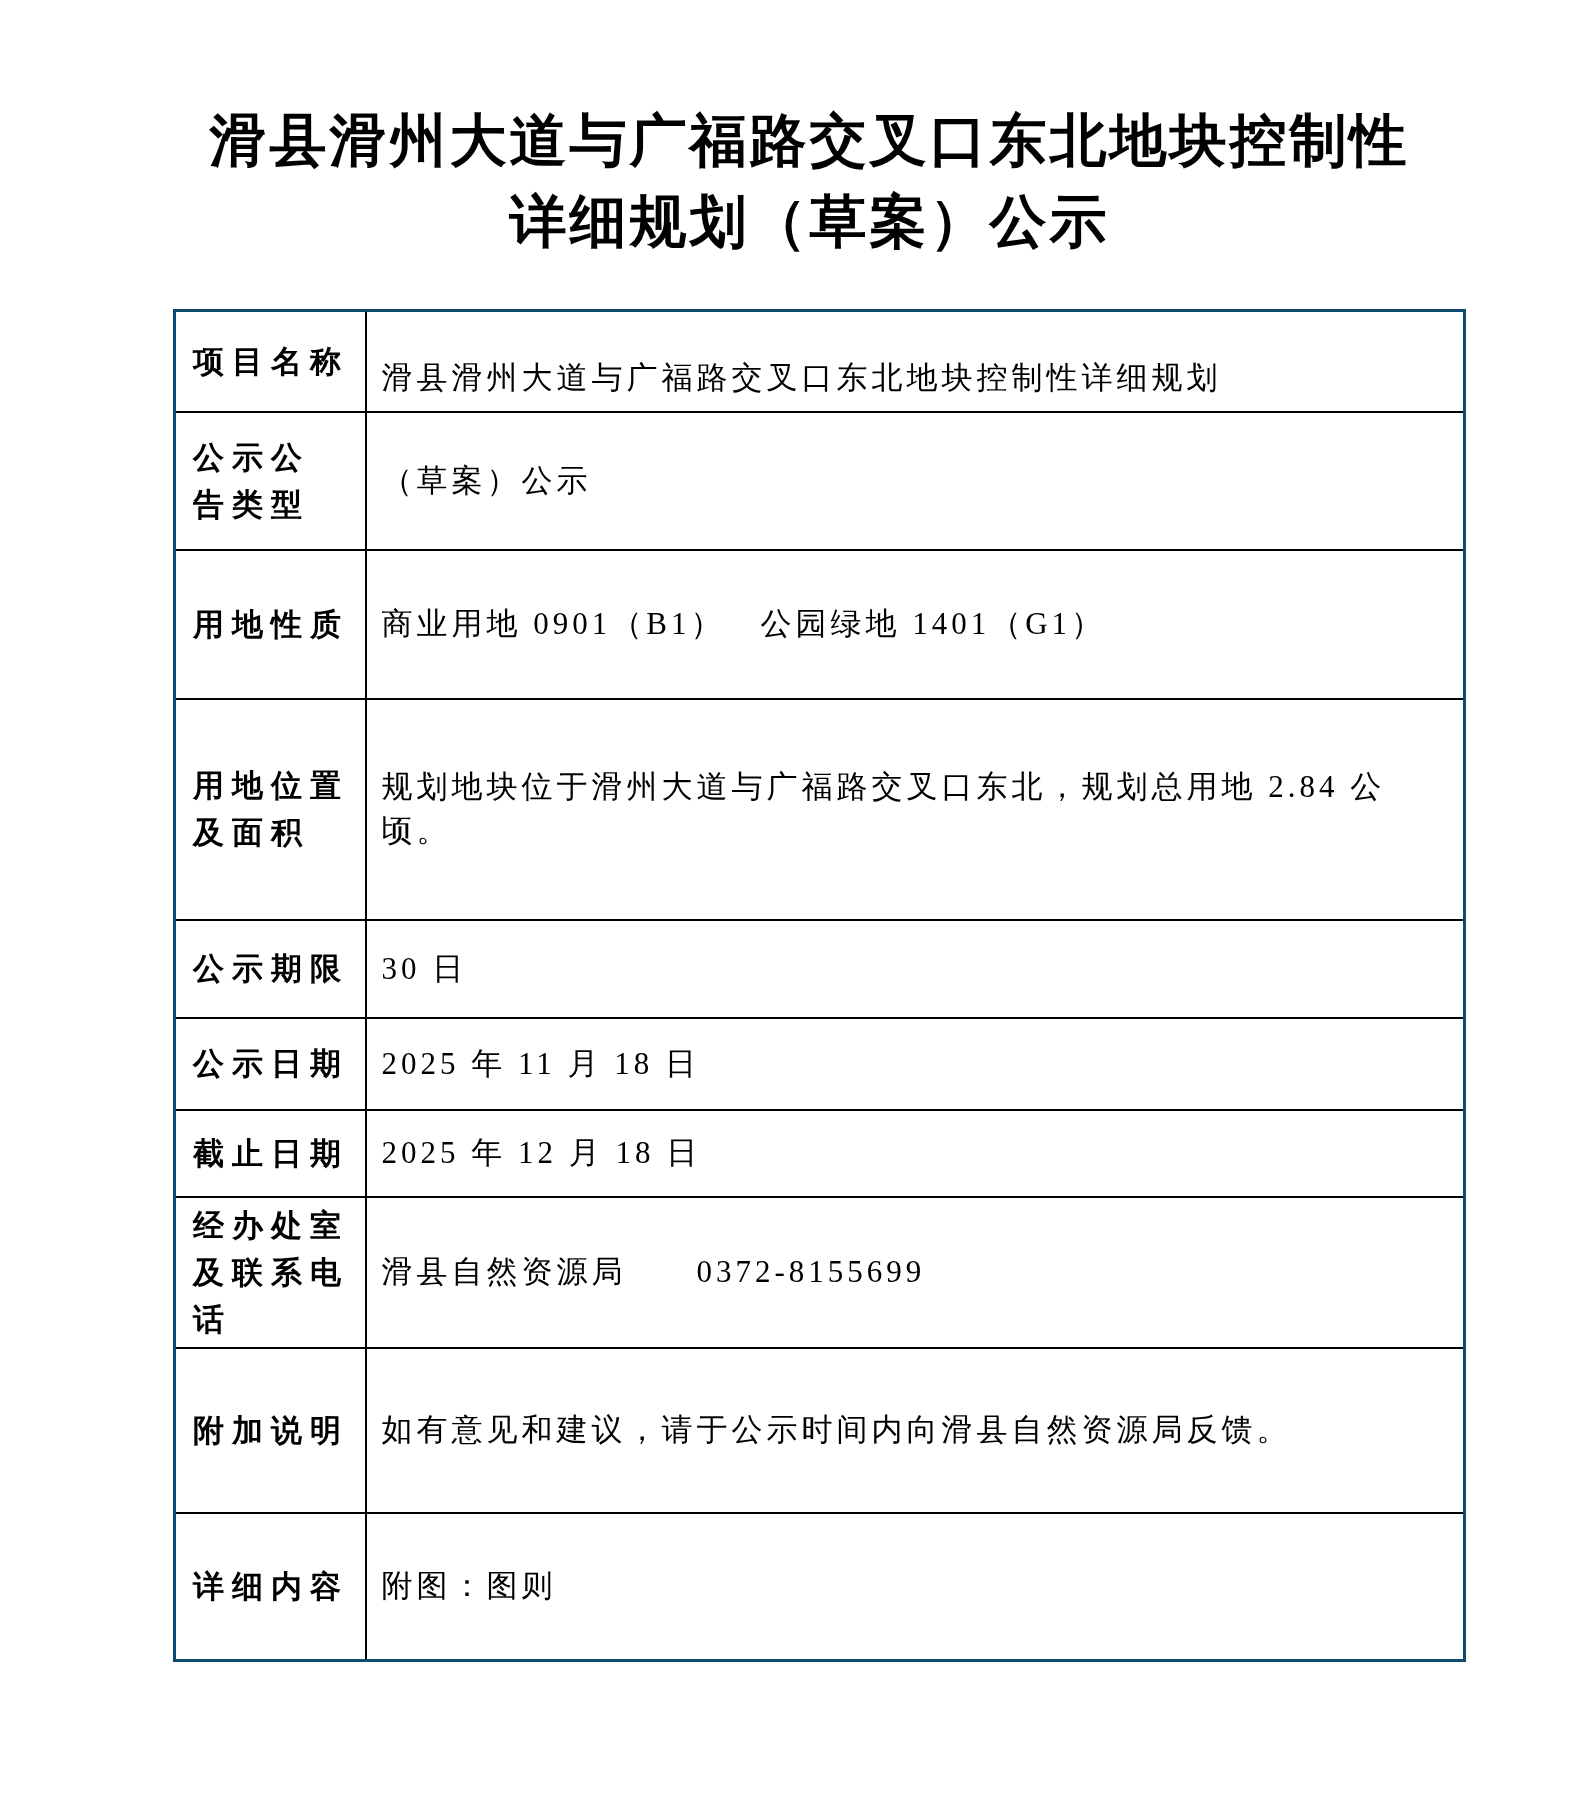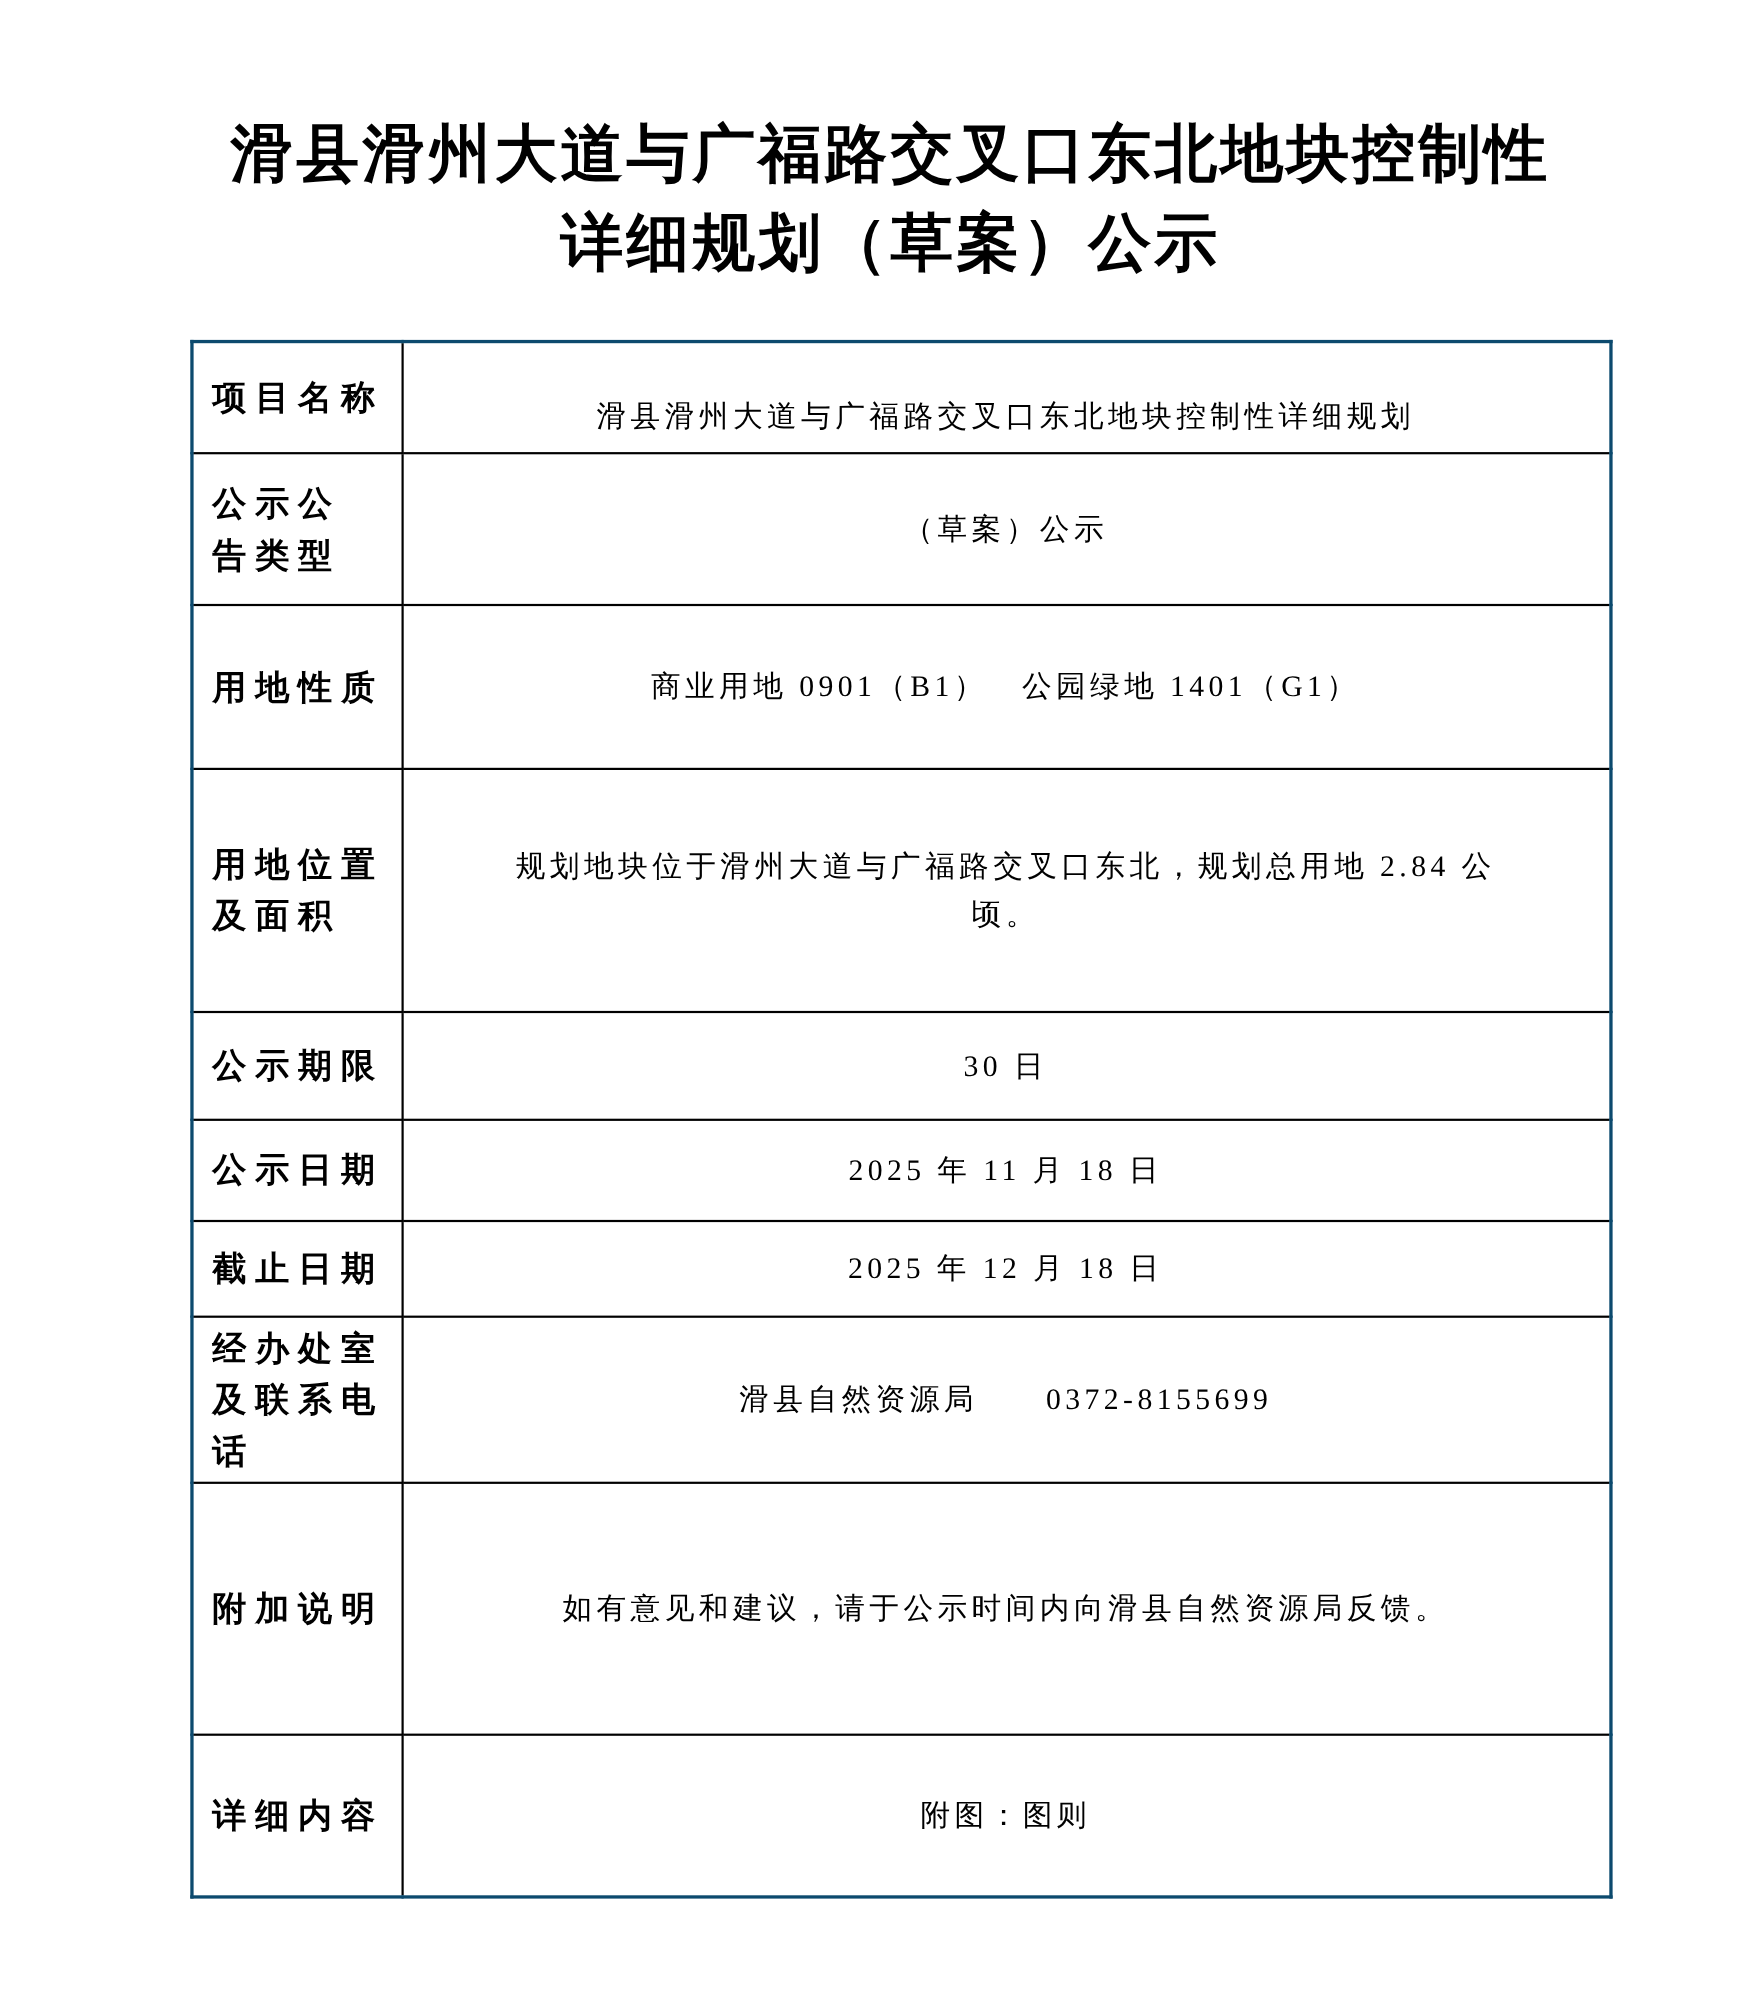--- a/index.html
+++ b/index.html
@@ -42,40 +42,39 @@
   }
   td.label {
     font-weight: 700;
     font-size: 31px;
     line-height: 47px;
     letter-spacing: 8px;
     padding: 4px 4px 4px 17px;
     white-space: pre-line;
   }
   td.value {
-    font-size: 27px;
+    font-size: 31px;
     line-height: 44px;
     letter-spacing: 4px;
     padding: 4px 16px 4px 15px;
     white-space: pre-line;
-    text-align: center;
   }
   td.value-bottom {
     vertical-align: bottom;
     padding-bottom: 11px;
   }
   tr.r1  { height: 101px; }
   tr.r2  { height: 138px; }
   tr.r3  { height: 149px; }
   tr.r4  { height: 221px; }
   tr.r5  { height: 98px;  }
   tr.r6  { height: 92px;  }
   tr.r7  { height: 87px;  }
   tr.r8  { height: 147px; }
-  tr.r9  { height: 229px; }
+  tr.r9  { height: 165px; }
   tr.r10 { height: 148px; }
 </style>
 </head>
 <body>
 
 <div class="page-title">滑县滑州大道与广福路交叉口东北地块控制性
 详细规划（草案）公示</div>
 
 <table class="notice">
   <colgroup>

